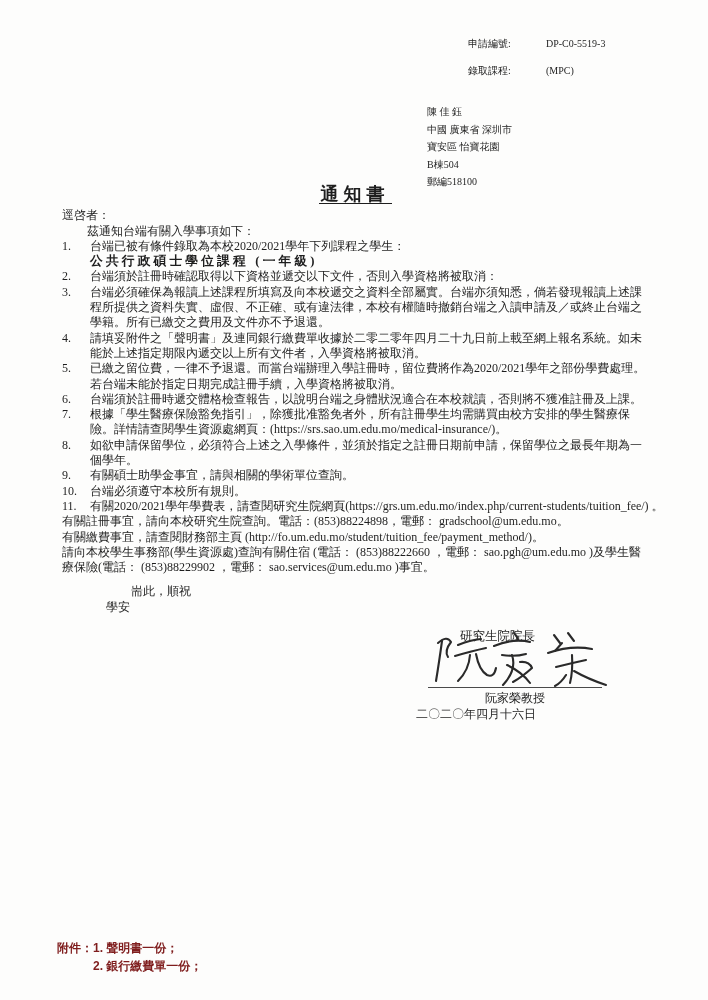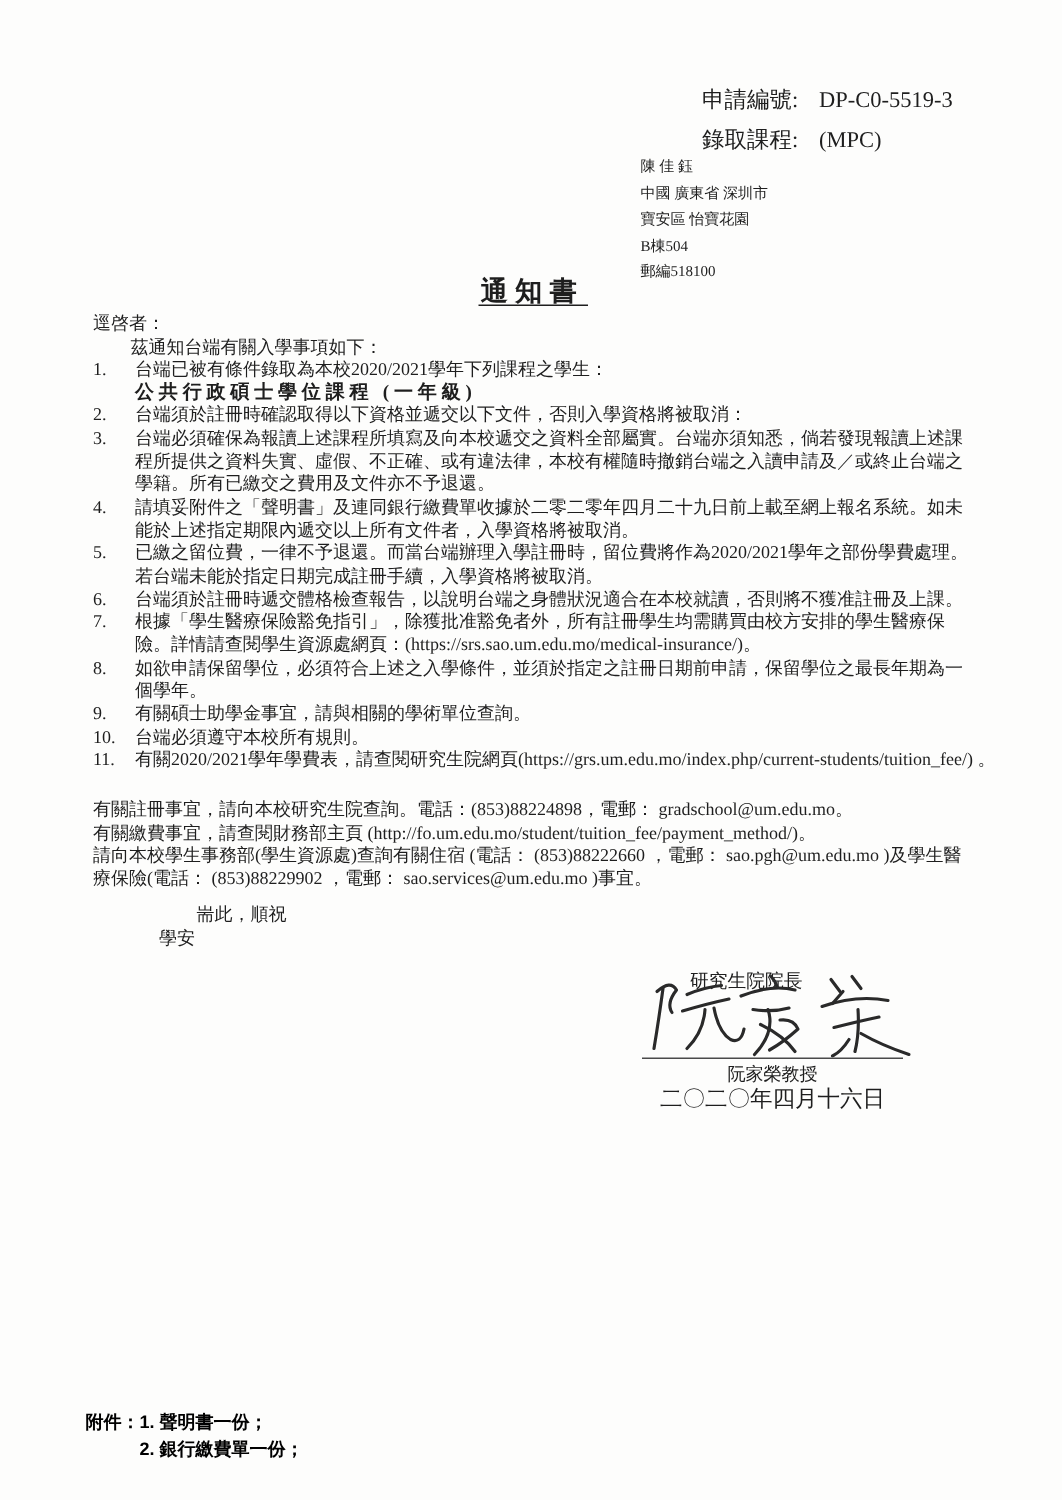--- a/index.html
+++ b/index.html
@@ -2,54 +2,54 @@
 <html><head>
 <meta charset="utf-8">
 <style>
   html,body{margin:0;padding:0;background:#888;}
   .page{
     position:relative;width:708px;height:1000px;margin:0 auto;
     background:#fdfdfc;overflow:hidden;color:#1e1e1e;
     font-family:"Liberation Serif","DejaVu Serif",serif;
   }
   
-  .meta{position:absolute;left:468px;top:30px;font-size:15px;line-height:27px;margin-top:24px;}
+  .meta{position:absolute;left:468px;top:30px;font-size:10px;line-height:27px;}
   .meta-row{display:flex;}
   .meta-label{width:78px;flex:none;}
   
   .addr{position:absolute;left:427px;top:103px;font-size:10px;line-height:17.6px;}
   
   .body{position:absolute;left:62px;top:187px;width:586px;font-size:12px;line-height:15.3px;}
   .title-wrap{text-align:center;margin-bottom:4px;}
   .title{
     display:inline-block;font-weight:bold;font-size:18px;letter-spacing:5px;
     border-bottom:1.5px solid #1e1e1e;padding:0 2px 1px;
   }
   .intro{text-indent:25px;}
   .item{display:flex;}
   .item .no{width:28px;flex:none;}
   .item .txt{flex:1;}
   .item.nowrap .txt{white-space:nowrap;}
   .sub-bold{font-weight:bold;letter-spacing:3.2px;font-size:12.7px;}
   .bullet{font-size:10px;letter-spacing:2px;vertical-align:1px;}
-  .contacts{margin-top:18px;}
+  .contacts{margin-top:0;}
   .vale{margin-top:9px;margin-left:44px;}
   .vale .v1{text-indent:25px;}
   
   .signer{position:relative;height:125px;}
   .signer-title{position:absolute;left:398px;top:0;font-size:12.5px;margin-top:14px;}
   .sig-svg{position:absolute;left:366px;top:14px;}
   .sig-rule{position:absolute;left:366px;top:72px;width:174px;border-top:1.5px solid #4a4a4a;}
   .signer-name{position:absolute;left:366px;top:76px;width:174px;text-align:center;font-size:12px;}
-  .signer-date{position:absolute;left:354px;top:93px;width:198px;text-align:center;font-size:15px;font-family:Liberation Mono, monospace;}
+  .signer-date{position:absolute;left:354px;top:93px;width:198px;text-align:left;font-size:12px;font-family:Liberation Mono, monospace;}
   
   .attach{
     position:absolute;left:57px;top:940px;display:flex;
     font-weight:bold;font-family:"Liberation Sans","DejaVu Sans",sans-serif;
-    font-size:12px;line-height:17.5px;color:#000000;
+    font-size:12px;line-height:17.5px;color:#7f1d1d;
   }
   .attach-label{flex:none;}
 </style>
 </head>
 <body>
 
 <div class="page">
 
   <div class="meta">
     <div class="meta-row">

